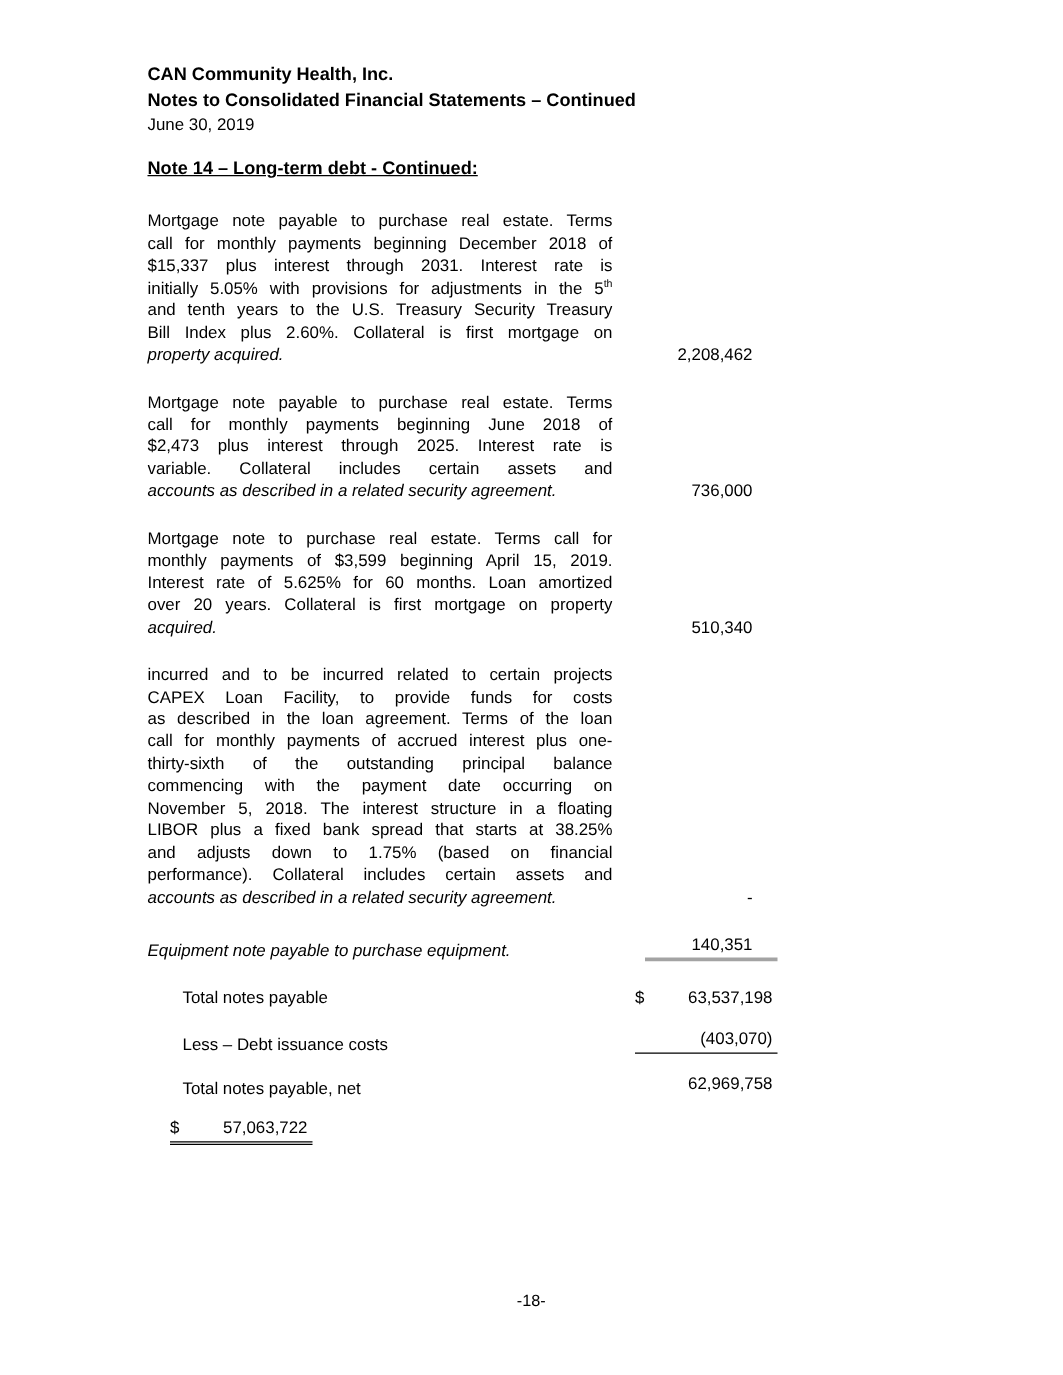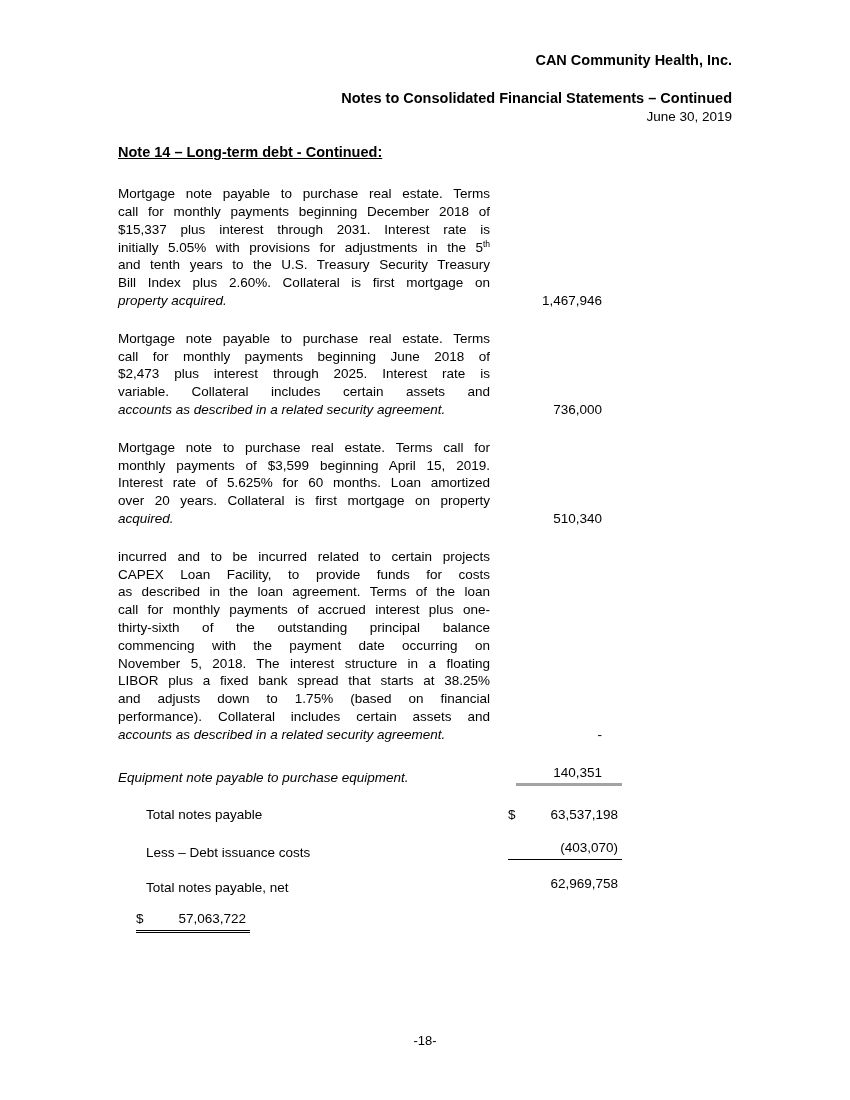--- a/index.html
+++ b/index.html
@@ -12,29 +12,29 @@
     color: #000000;
     font-family: "Liberation Sans", sans-serif;
     font-size: 13.5px;
     line-height: 17.8px;
     box-sizing: border-box;
     padding: 52px 118px 0 118px;
     overflow: hidden;
   }
 
   
-  .doc-header { text-align: right; }
+  .doc-header { text-align: left; }
   .company-name {
     font-size: 14.5px;
     font-weight: bold;
   }
   .doc-title {
     font-size: 14.5px;
     font-weight: bold;
-    margin-top: 20px;
+    margin-top: 3px;
   }
   .doc-date { font-size: 13.5px; }
 
   .section-heading {
     margin-top: 19px;
     font-size: 14.5px;
     font-weight: bold;
     text-decoration: underline;
   }
 
@@ -134,21 +134,21 @@
         <div class="note-text">
           <div class="jline">Mortgage note payable to purchase real estate.  Terms</div>
           <div class="jline">call for monthly payments beginning December 2018 of</div>
           <div class="jline">$15,337 plus interest through 2031.  Interest rate is</div>
           <div class="jline">initially 5.05% with provisions for adjustments in the 5<sup>th</sup></div>
           <div class="jline">and tenth years to the U.S. Treasury Security Treasury</div>
           <div class="jline">Bill Index plus 2.60%.  Collateral is first mortgage on</div>
           <div class="lline">property acquired.</div>
         </div>
         <div class="note-amount">
-          <span class="val">1,467,946</span>
+          <span class="val">2,208,462</span>
         </div>
       </div>
       <div class="note-row">
         <div class="note-text">
           <div class="jline">Mortgage note payable to purchase real estate.  Terms</div>
           <div class="jline">call for monthly payments beginning June 2018 of</div>
           <div class="jline">$2,473 plus interest through 2025.  Interest rate is</div>
           <div class="jline">variable.  Collateral includes certain assets and</div>
           <div class="lline">accounts as described in a related security agreement.</div>
         </div>

